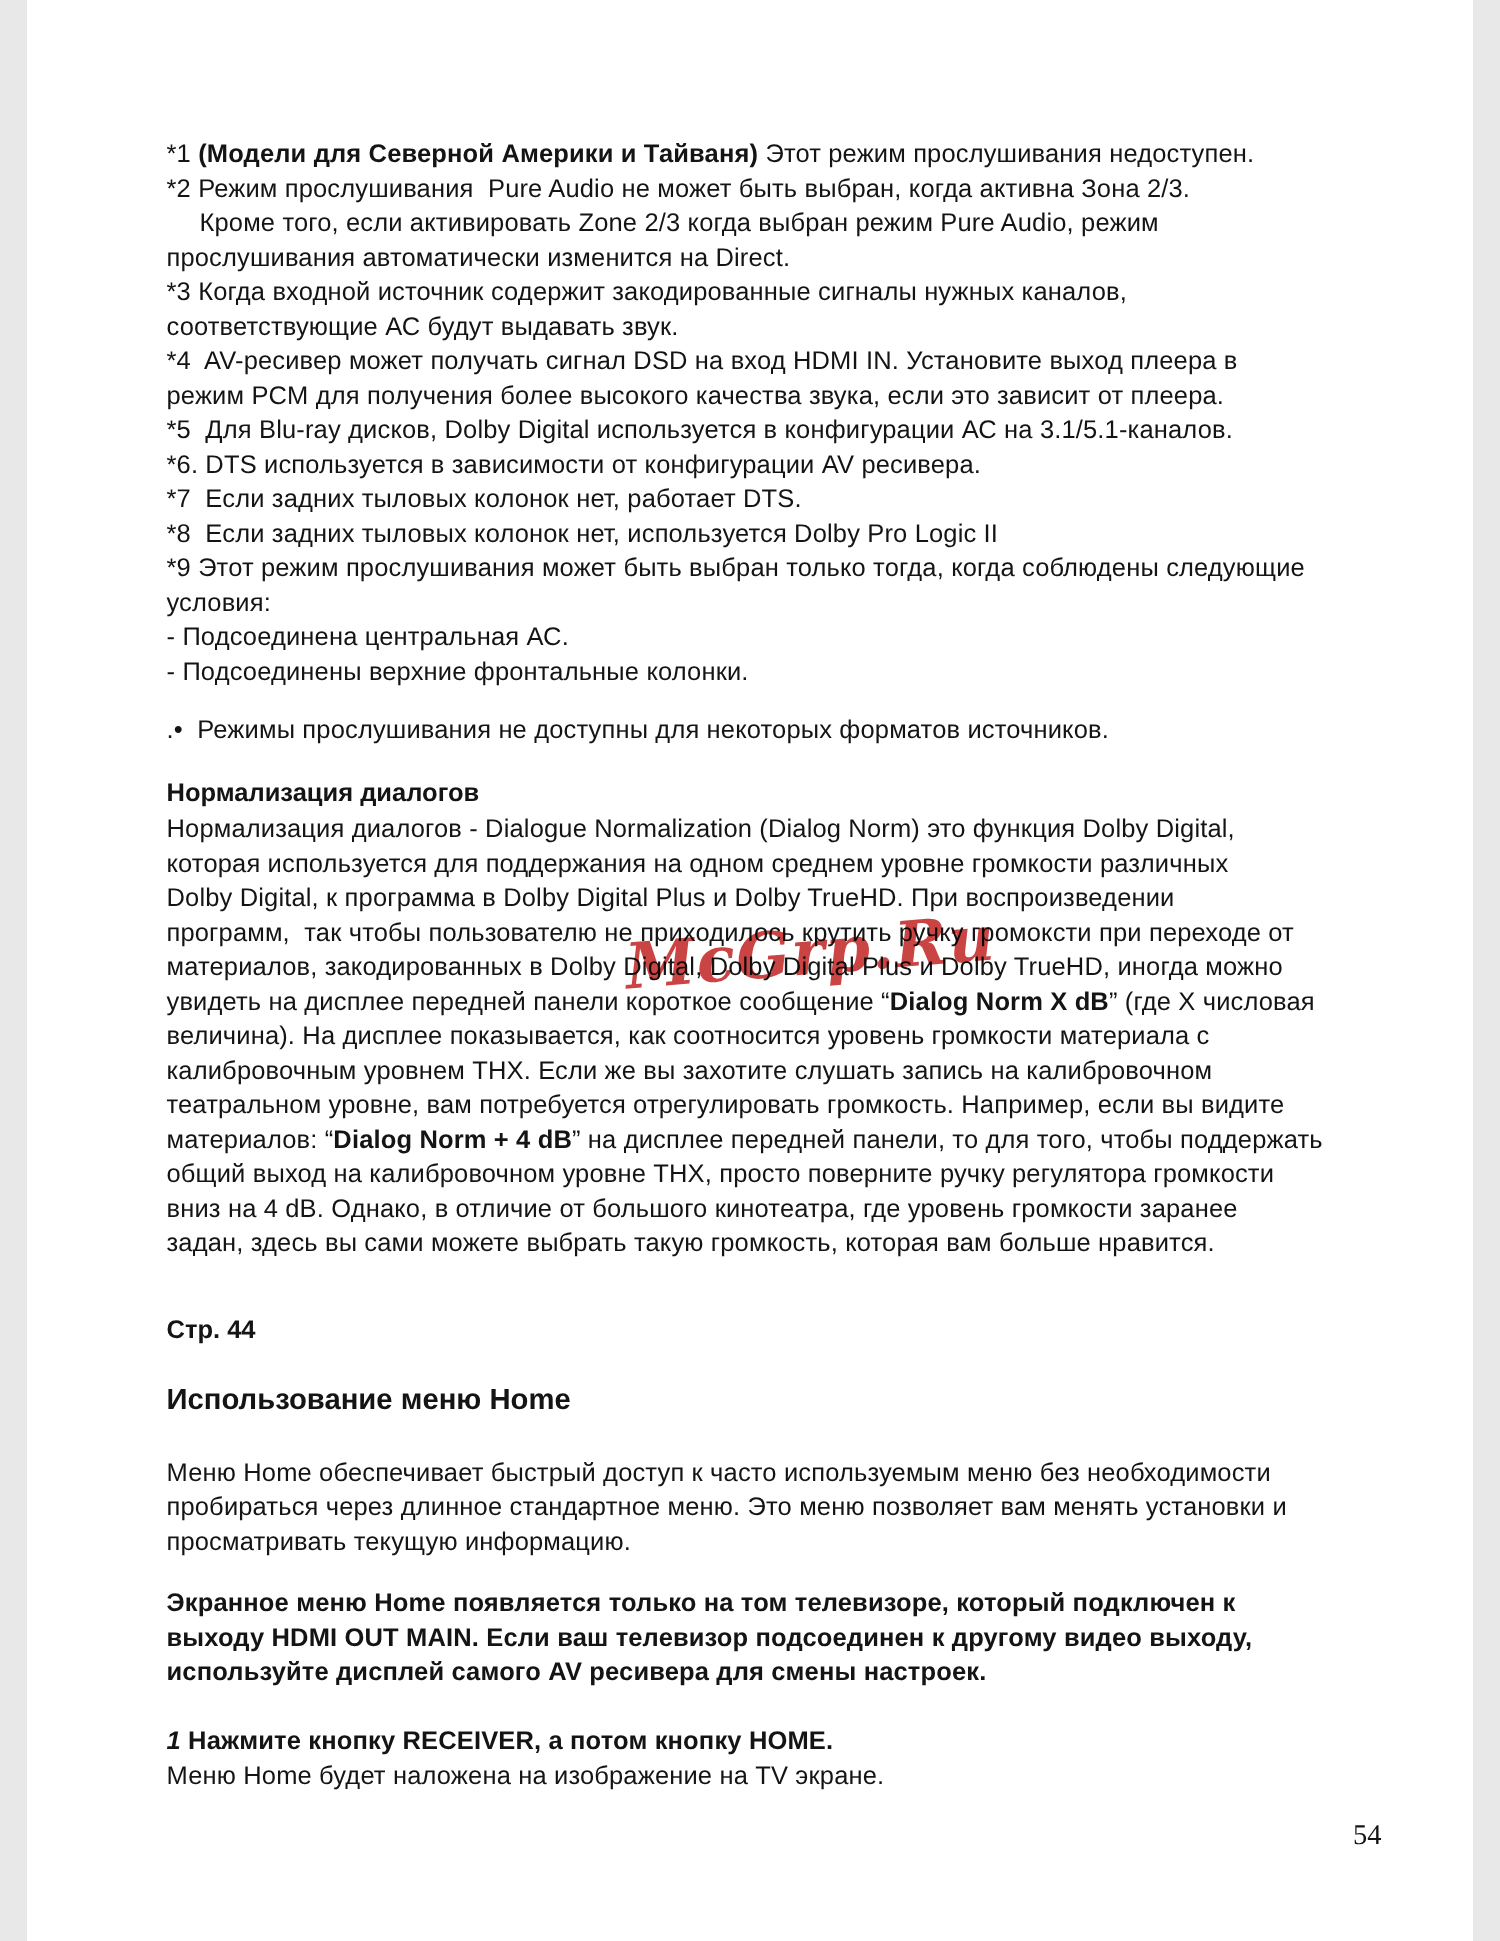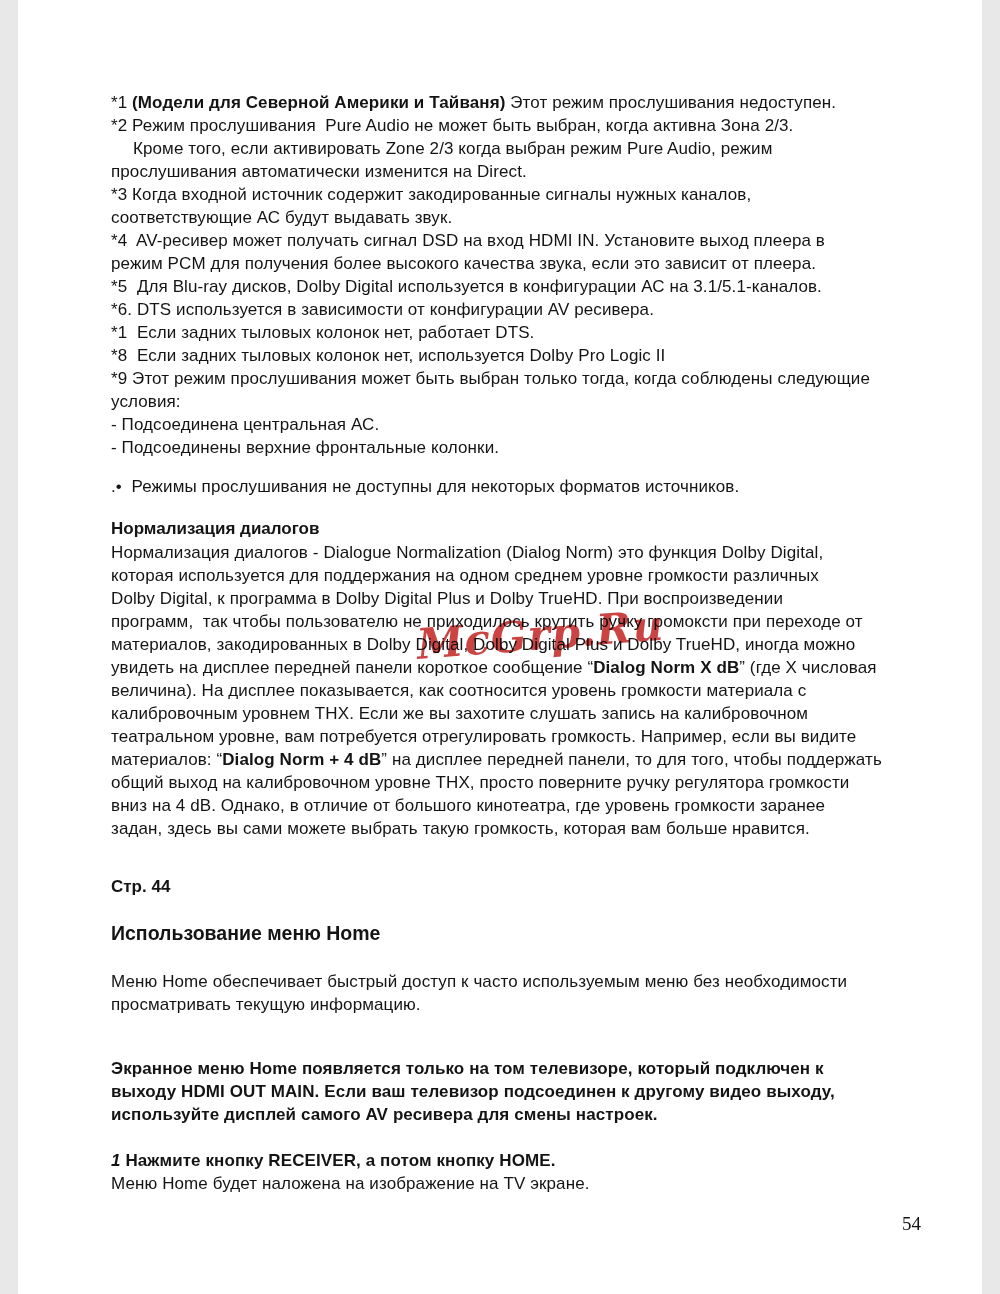--- a/index.html
+++ b/index.html
@@ -70,21 +70,21 @@
     <div class="line"><span>*1 </span><span class="bold">(Модели для Северной Америки и Тайваня)</span><span> Этот режим прослушивания недоступен.</span></div>
     <div class="line">*2 Режим прослушивания  Pure Audio не может быть выбран, когда активна Зона 2/3.</div>
     <div class="line indent">Кроме того, если активировать Zone 2/3 когда выбран режим Pure Audio, режим</div>
     <div class="line">прослушивания автоматически изменится на Direct.</div>
     <div class="line">*3 Когда входной источник содержит закодированные сигналы нужных каналов,</div>
     <div class="line">соответствующие АС будут выдавать звук.</div>
     <div class="line">*4  AV-ресивер может получать сигнал DSD на вход HDMI IN. Установите выход плеера в</div>
     <div class="line">режим PCM для получения более высокого качества звука, если это зависит от плеера.</div>
     <div class="line">*5  Для Blu-ray дисков, Dolby Digital используется в конфигурации АС на 3.1/5.1-каналов.</div>
     <div class="line">*6. DTS используется в зависимости от конфигурации AV ресивера.</div>
-    <div class="line">*1  Если задних тыловых колонок нет, работает DTS.</div>
+    <div class="line">*7  Если задних тыловых колонок нет, работает DTS.</div>
     <div class="line">*8  Если задних тыловых колонок нет, используется Dolby Pro Logic II</div>
     <div class="line">*9 Этот режим прослушивания может быть выбран только тогда, когда соблюдены следующие</div>
     <div class="line">условия:</div>
     <div class="line">- Подсоединена центральная АС.</div>
     <div class="line">- Подсоединены верхние фронтальные колонки.</div>
   </div>
 
   <div class="block" style="top:475px">
     <div class="line">.•  Режимы прослушивания не доступны для некоторых форматов источников.</div>
   </div>
@@ -106,20 +106,21 @@
     <div class="line">вниз на 4 dB. Однако, в отличие от большого кинотеатра, где уровень громкости заранее</div>
     <div class="line">задан, здесь вы сами можете выбрать такую громкость, которая вам больше нравится.</div>
   </div>
 
   <div class="block heading-small" style="top:875px">Стр. 44</div>
 
   <div class="block heading-large" style="top:921px">Использование меню Home</div>
 
   <div class="block" style="top:970px">
     <div class="line">Меню Home обеспечивает быстрый доступ к часто используемым меню без необходимости</div>
+    <div class="line">пробираться через длинное стандартное меню. Это меню позволяет вам менять установки и</div>
     <div class="line">просматривать текущую информацию.</div>
   </div>
 
   <div class="block warn" style="top:1057px">
     <div class="line">Экранное меню Home появляется только на том телевизоре, который подключен к</div>
     <div class="line">выходу HDMI OUT MAIN. Если ваш телевизор подсоединен к другому видео выходу,</div>
     <div class="line">используйте дисплей самого AV ресивера для смены настроек.</div>
   </div>
 
   <div class="block" style="top:1149px">

